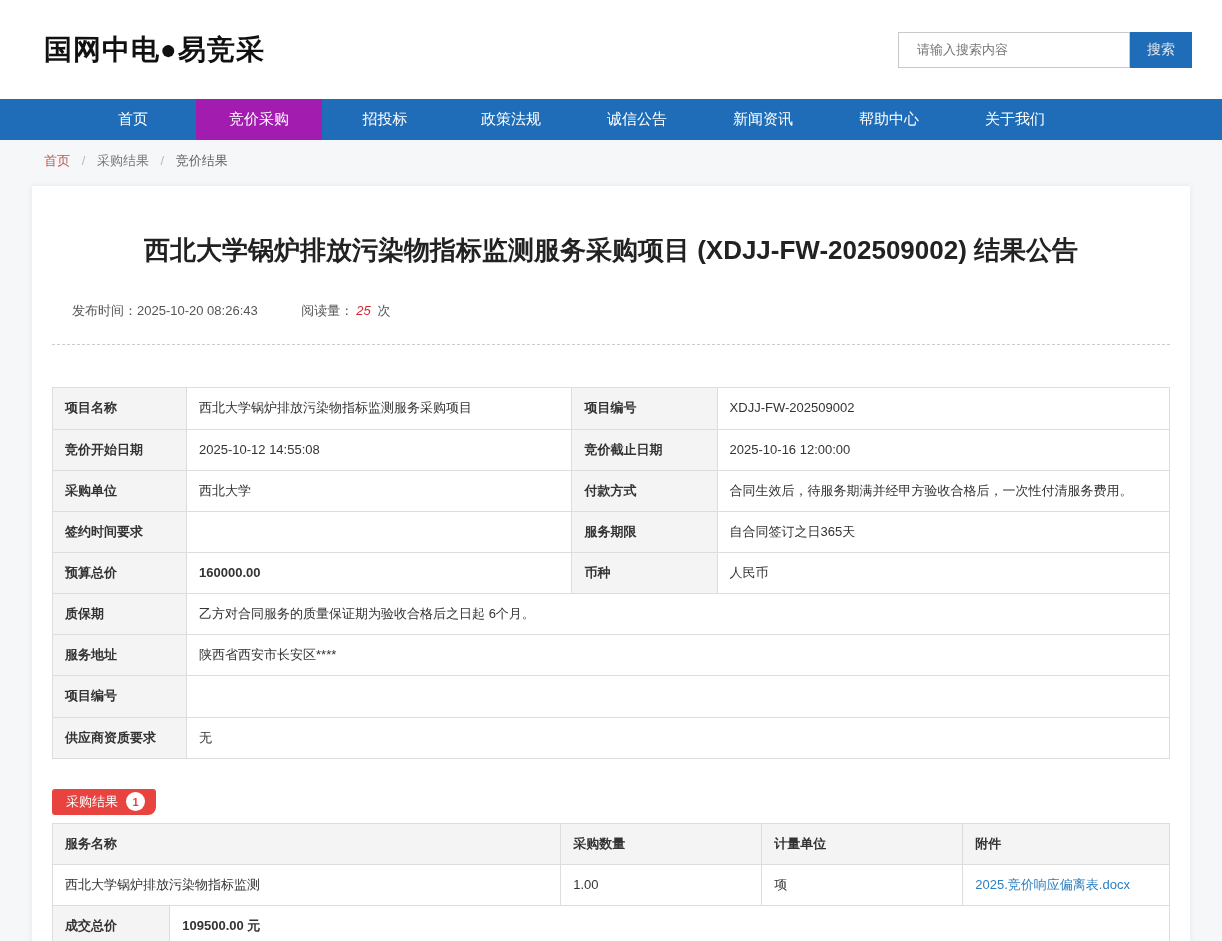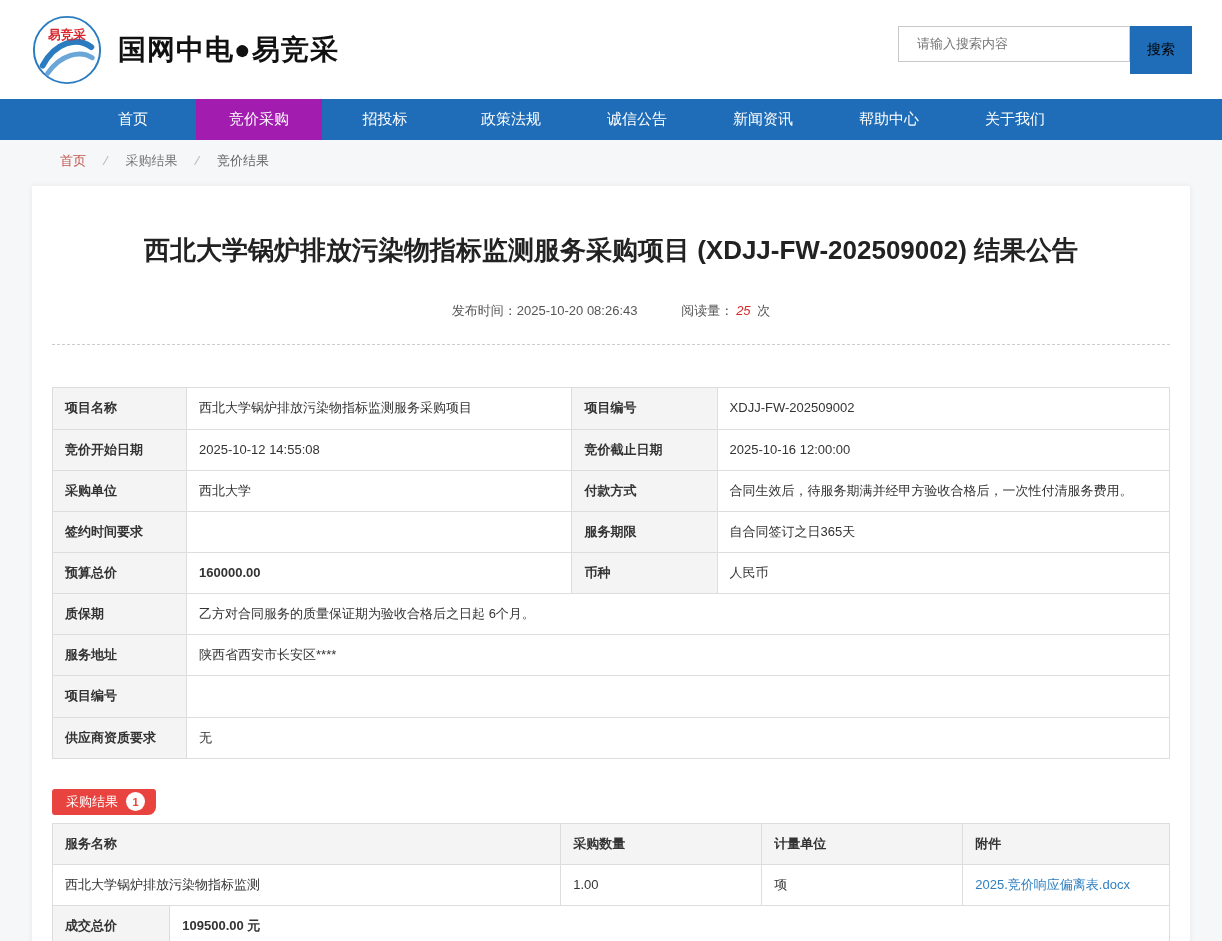--- a/index.html
+++ b/index.html
@@ -16,50 +16,50 @@
   }
   .logo-wrap { width:74px; height:74px; flex:0 0 auto; }
   .brand-title { font-size:28px; font-weight:bold; color:#111; margin-left:14px; letter-spacing:1px; }
   .search-box { margin-left:auto; display:flex; }
   .search-box input {
     width:232px; height:36px; border:1px solid #c9c9c9; padding:0 18px;
     font-size:13px; outline:none; color:#333; background:#fff;
     font-family:inherit;
   }
   .search-box button {
-    width:62px; height:48px; border:none; background:#1f6db8; color:#000000;
+    width:62px; height:36px; border:none; background:#1f6db8; color:#e5e5e5;
     font-size:14px; cursor:pointer; font-family:inherit;
   }
 
   
   .main-nav { height:41px; background:#1f6db8; display:flex; padding-left:70px; }
   .main-nav a {
     width:126px; display:flex; align-items:center; justify-content:center;
     color:#fff; font-size:15px; text-decoration:none; cursor:pointer;
   }
   .main-nav a.active { background:#a21caf; }
 
   
-  .breadcrumb { padding:12px 60px; font-size:13px; color:#999;font-family:Liberation Mono, monospace; }
+  .breadcrumb { padding:12px 44px; font-size:13px; color:#999; }
   .breadcrumb .crumb { color:#777; text-decoration:none; cursor:pointer; }
   .breadcrumb .crumb.home { color:#c0574e; }
   .breadcrumb .sep { margin:0 8px; color:#bbb; }
   .breadcrumb .crumb.current { color:#666; cursor:default; }
 
   
   .card {
     margin:4px 32px 0; background:#fff; box-shadow:0 0 6px rgba(0,0,0,.07);
     padding:46px 20px 40px; min-height:760px;
   }
   .article-title {
     text-align:center; font-size:26px; font-weight:bold; color:#222;
     padding:0 60px; line-height:1.4;
   }
   .article-meta {
-    margin-top:34px; text-align:center; font-size:13px; color:#555;
+    margin-top:34px; font-size:13px; color:#555;
   }
   .article-meta .chunk { margin:0 20px; }
   .article-meta .views-num { color:#d9262c; font-style:italic; margin:0 3px; }
   .dashed-rule { border:none; border-top:1px dashed #ccc; margin:24px 0 0; }
 
   
   table.info-table {
     width:100%; border-collapse:collapse; margin-top:42px; font-size:13px;
     table-layout:fixed;
   }
@@ -99,28 +99,20 @@
   }
   table.result-detail td {
     border:1px solid #ddd; padding:10px 12px; line-height:1.6; color:#333;
     vertical-align:middle;
   }
 </style>
 </head>
 <body>
 
 <header class="site-header">
-  <div class="logo-wrap">
-    <svg viewBox="0 0 76 76" width="74" height="74">
-      <circle cx="38" cy="38" r="34" fill="none" stroke="#2b7bc0" stroke-width="2"></circle>
-      <path d="M13 54 C26 30 48 24 63 35" fill="none" stroke="#2b7bc0" stroke-width="6" stroke-linecap="round"></path>
-      <path d="M18 62 C32 42 52 38 64 46" fill="none" stroke="#6aa7d8" stroke-width="5" stroke-linecap="round"></path>
-      <text x="38" y="27" text-anchor="middle" font-size="13" font-weight="bold" fill="#d9262c">易竞采</text>
-    </svg>
-  </div>
   <div class="brand-title">国网中电●易竞采</div>
   <div class="search-box">
     <input type="text" placeholder="请输入搜索内容" style="">
     <button>搜索</button>
   </div>
 </header>
 
 <nav class="main-nav">
   <a>首页</a>
   <a class="active">竞价采购</a>

